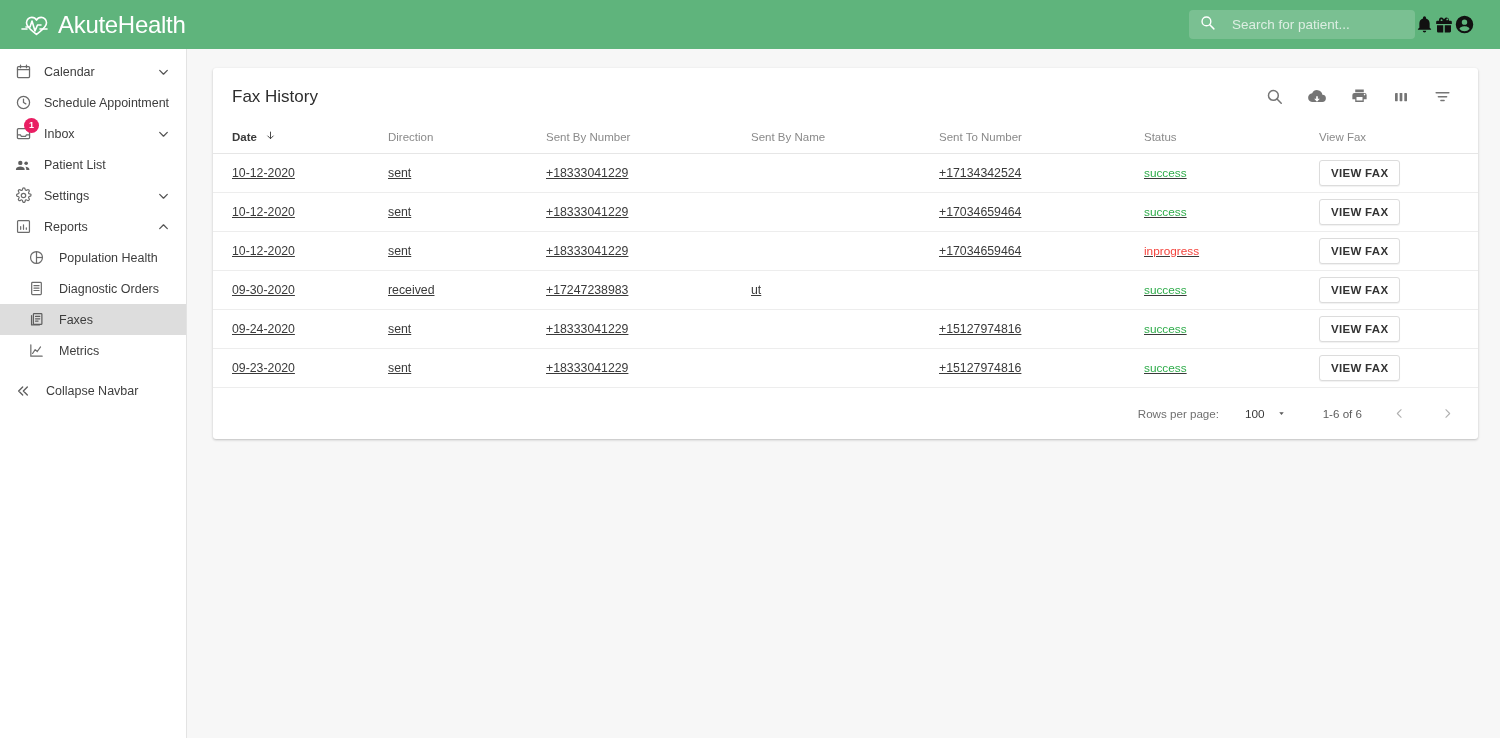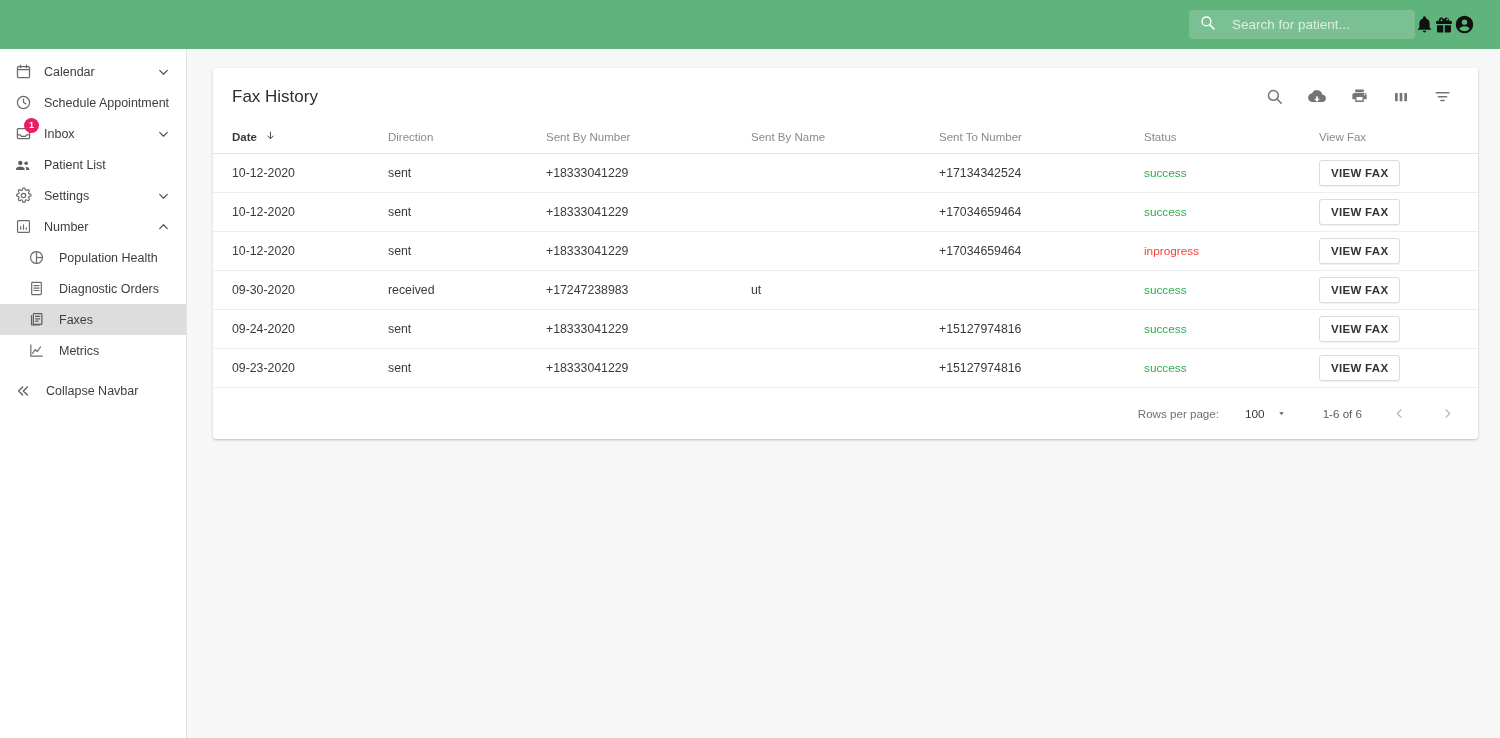--- a/index.html
+++ b/index.html
@@ -103,21 +103,21 @@
   thead th {
     text-align: left; font-weight: 400; font-size: 11.5px;
     color: #8a8a8a; padding: 0 0 10px 0; height: 28px;
     vertical-align: bottom; white-space: nowrap;
   }
   thead th.sorted { color: #3a3a3a; font-weight: 700; }
   thead th .sort-arrow { margin-left: 5px; }
   tbody td {
     font-size: 12.3px; color: #3a3a3a;
     border-top: 1px solid #ededed;
-    height: 39px; white-space: nowrap;
+    height: 39px; white-space: nowrap; text-decoration: underline;
   }
   tbody tr:first-child td { border-top: 1px solid #e6e6e6; }
   .col-date   { width: 175px; padding-left: 19px; }
   .col-dir    { width: 158px; }
   .col-sbn    { width: 205px; }
   .col-sbname { width: 188px; }
   .col-stn    { width: 205px; }
   .col-status { width: 175px; }
   .col-view   { width: 159px; margin-top: 26px; }
   .status-success { color: #2eac4a; font-size: 11.8px; }
@@ -147,20 +147,31 @@
     margin-left: 26px; cursor: pointer; display: flex;
     align-items: center; justify-content: center;
     width: 22px; height: 22px;
   }
   .pg-btn:first-of-type { margin-left: 36px; }
 </style>
 </head>
 <body>
 
 <div class="topbar">
+  <div class="logo">
+    <span class="logo-icon">
+      <svg width="34" height="26" viewBox="0 0 34 26" fill="none">
+        <path d="M6 15 H10 L12 9 L15 19 L17.5 13 H21" stroke="#fff" stroke-width="1.6" fill="none" stroke-linecap="round" stroke-linejoin="round"></path>
+        <path d="M2 17 H7" stroke="#fff" stroke-width="1.6" stroke-linecap="round"></path>
+        <path d="M20 17 H27" stroke="#fff" stroke-width="1.6" stroke-linecap="round"></path>
+        <path d="M16.5 22.5 C12 18.5 6.5 15.5 6.5 10.8 C6.5 7.6 9 5.4 11.8 5.4 C13.8 5.4 15.6 6.5 16.5 8.2 C17.4 6.5 19.2 5.4 21.2 5.4 C24 5.4 26.5 7.6 26.5 10.8 C26.5 15.5 21 18.5 16.5 22.5 Z" stroke="#fff" stroke-width="1.6" fill="none" stroke-linejoin="round"></path>
+      </svg>
+    </span>
+    <span class="logo-text">AkuteHealth</span>
+  </div>
 
   <div class="topbar-right">
     <div class="search-wrap">
       <span>
         <svg width="17" height="17" viewBox="0 0 24 24" fill="none">
           <circle cx="10.5" cy="10.5" r="6.2" stroke="#ffffff" stroke-width="2"></circle>
           <path d="M15.2 15.2 L21 21" stroke="#ffffff" stroke-width="2" stroke-linecap="round"></path>
         </svg>
       </span>
       <input class="search-input" type="text" placeholder="Search for patient..." style="">
@@ -256,21 +267,21 @@
     </span>
   </div>
 
   <div class="nav-item">
     <span class="nav-ico">
       <svg width="17" height="17" viewBox="0 0 24 24" fill="none" stroke="#6b6b6b" stroke-width="1.7">
         <rect x="3.6" y="3.6" width="16.8" height="16.8" rx="1.3"></rect>
         <path d="M8 16v-4M12 16v-6.5M16 16v-2.2" stroke-linecap="round"></path>
       </svg>
     </span>
-    <span class="nav-label">Number</span>
+    <span class="nav-label">Reports</span>
     <span class="chev">
       <svg width="13" height="13" viewBox="0 0 24 24" fill="none" stroke="#555" stroke-width="2.4" stroke-linecap="round" stroke-linejoin="round">
           <path d="M5 15l7-7 7 7"></path>
         </svg>
     </span>
   </div>
 
   <div class="nav-item sub">
     <span class="nav-ico">
       <svg width="17" height="17" viewBox="0 0 24 24" fill="none" stroke="#6b6b6b" stroke-width="1.7">

